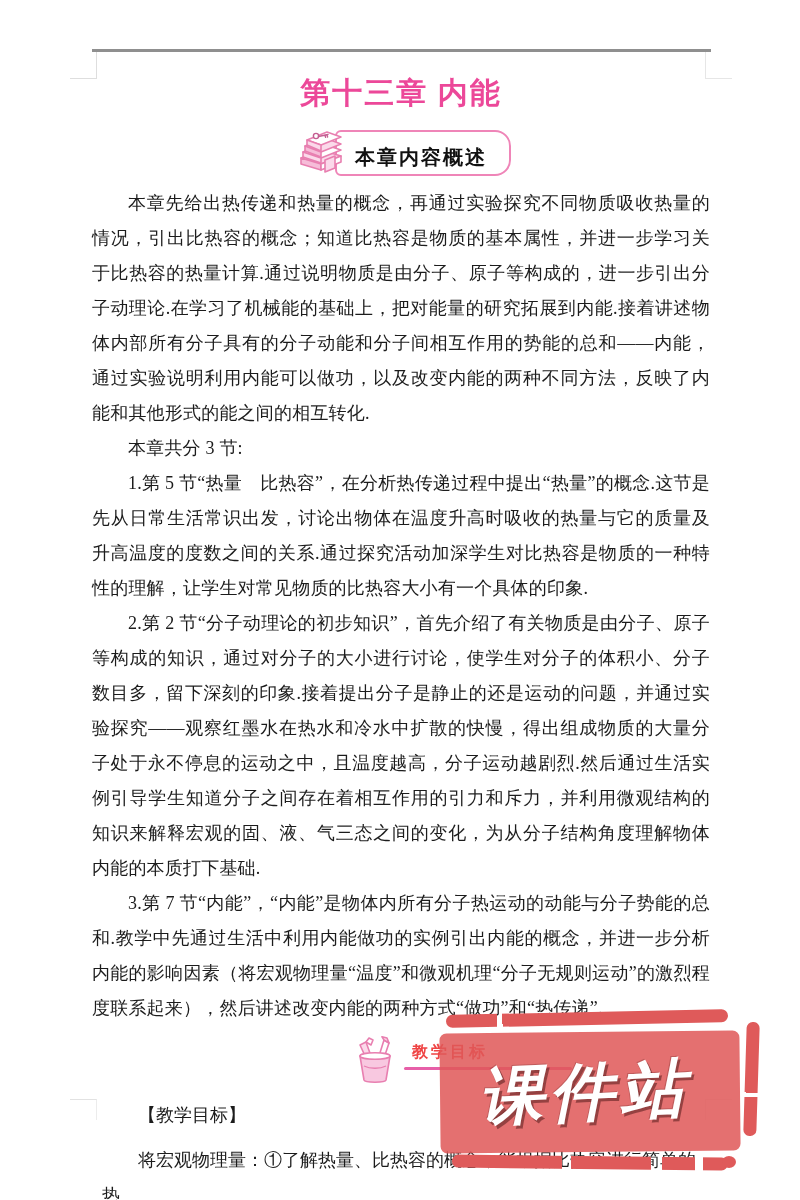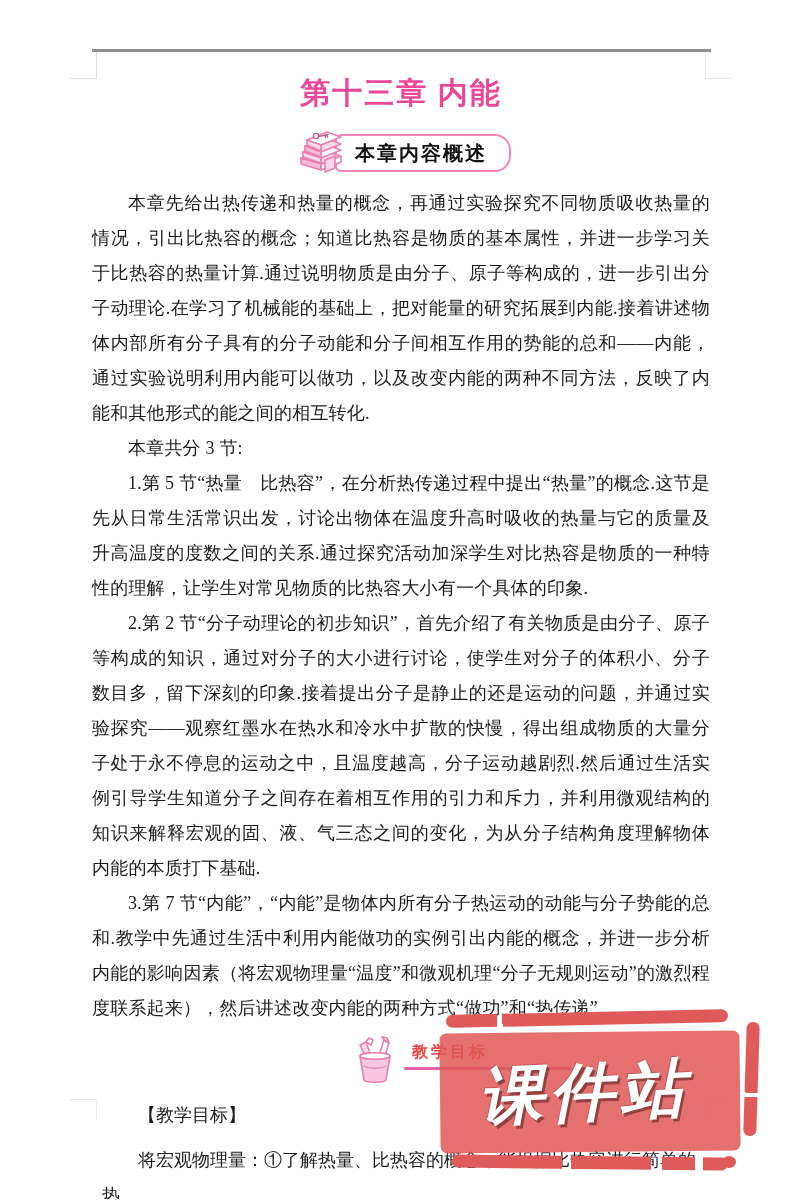--- a/index.html
+++ b/index.html
@@ -21,21 +21,21 @@
   h1.doc-title{
     margin:0 0 14px 0;text-align:center;font-size:30px;line-height:38px;
     font-weight:bold;letter-spacing:2px;color:#ec4899;
   }
   
   .badge-row{display:flex;justify-content:center;align-items:center;height:54px;margin-bottom:6px;position:relative;}
   .badge-icon{flex:0 0 auto;position:relative;z-index:2;}
   .badge-pill{
     position:relative;z-index:1;margin-left:-14px;background:#fff;
     border:2px solid #ef85b8;border-radius:6px 16px 16px 6px;
-    padding:4px 22px 3px 18px;
+    padding:12px 22px 3px 18px;
     font-family:"Liberation Sans","DejaVu Sans",sans-serif;
     font-weight:bold;font-size:20px;letter-spacing:2px;color:#111;
   }
   .badge2-row{display:flex;align-items:flex-start;margin:10px 0 4px 260px;height:52px;}
   .badge2-text{margin-left:6px;padding-top:6px;}
   .badge2-label{
     font-family:"Liberation Sans","DejaVu Sans",sans-serif;font-weight:bold;
     font-size:16px;letter-spacing:3px;color:#ef4444;padding-left:8px;
   }
   .badge2-underline{width:168px;height:3px;background:#e75fa8;margin-top:4px;border-radius:2px;}

